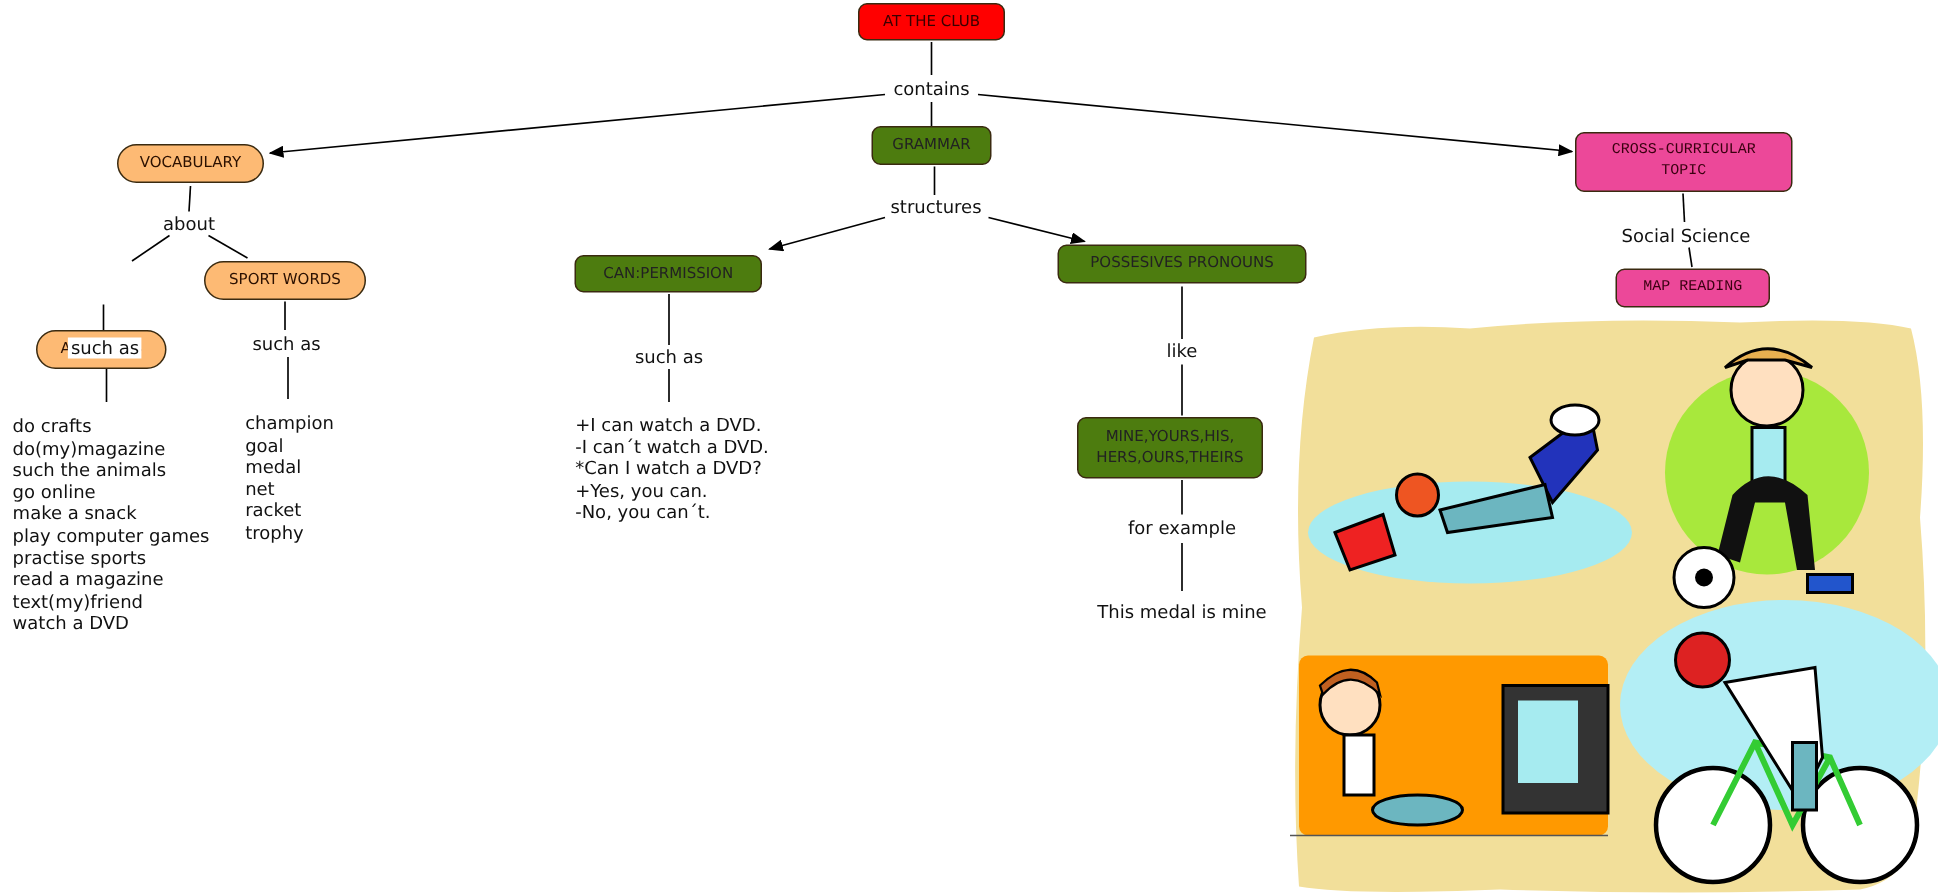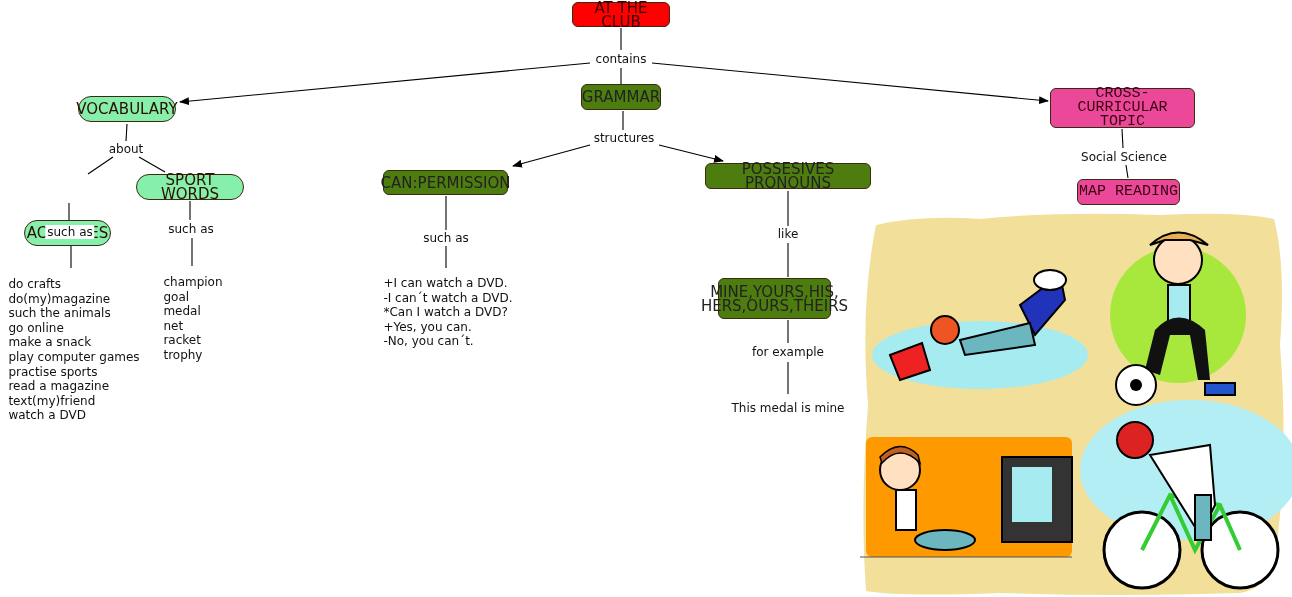--- a/index.html
+++ b/index.html
@@ -1,24 +1,24 @@
 <!DOCTYPE html>
 <html><head>
 <meta charset="utf-8">
 <style>
   html, body { margin: 0; padding: 0; background: #ffffff; }
   body { width: 1292px; height: 597px; position: relative; overflow: hidden;
          font-family: "DejaVu Sans", "Liberation Sans", sans-serif; color: #111; }
   #links { position: absolute; left: 0; top: 0; width: 1292px; height: 597px; }
   .node { position: absolute; box-sizing: border-box; border: 1px solid #3a2a10;
-          border-radius: 6px; font-size: 15px; text-align: center;
+          border-radius: 6px; font-size: 10px; text-align: center;
           display: flex; align-items: center; justify-content: center; line-height: 14px;
           box-shadow: 0 0 0 0 transparent; cursor: pointer; }
   .red { background: #ff0000; color: #3a0000; }
-  .orange { background: #86efac; color: #2b1000; border-radius: 13px; }
+  .orange { background: #fdba74; color: #2b1000; border-radius: 13px; }
   .yellow { background: #4d7c0f; color: #222; }
   .pink { background: #ec4899; color: #3a0010; font-family: Liberation Mono, monospace; }
   .label { position: absolute; font-size: 12px; background: #fff; padding: 0 2px;
            text-align: center; white-space: nowrap; transform: translateX(-50%); line-height: 14px; }
   .list { position: absolute; font-size: 12px; line-height: 14.6px;
           transform: translateX(-50%); white-space: nowrap; }
   .list div { margin: 0; }
   #illus { position: absolute; left: 860px; top: 205px; width: 432px; height: 392px; }
 </style>
 </head>
@@ -108,21 +108,21 @@
 <div class="label" style="left:446px;top:231px;">such as</div>
 <div class="list" style="left:448px;top:276px;">
   <div>+I can watch a DVD.</div>
   <div>-I can´t watch a DVD.</div>
   <div>*Can I watch a DVD?</div>
   <div>+Yes, you can.</div>
   <div>-No, you can´t.</div>
 </div>
 
 <div class="label" style="left:788px;top:227px;">like</div>
-<div class="node yellow" style="left:718px;top:278px;width:113px;height:41px;flex-direction:column;">
+<div class="node yellow" style="left:718px;top:278px;width:124px;height:41px;flex-direction:column;">
   <span>MINE,YOURS,HIS,</span>
   <span>HERS,OURS,THEIRS</span>
 </div>
 <div class="label" style="left:788px;top:345px;">for example</div>
 <div class="list" style="left:788px;top:401px;">
   <div>This medal is mine</div>
 </div>
 
 <div class="label" style="left:1124px;top:150px;">Social Science</div>
 <div class="node pink" style="left:1077px;top:179px;width:103px;height:26px;">MAP READING</div>

